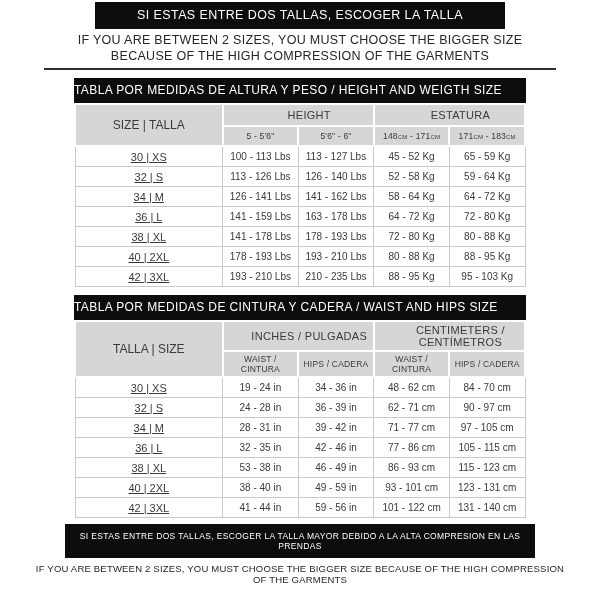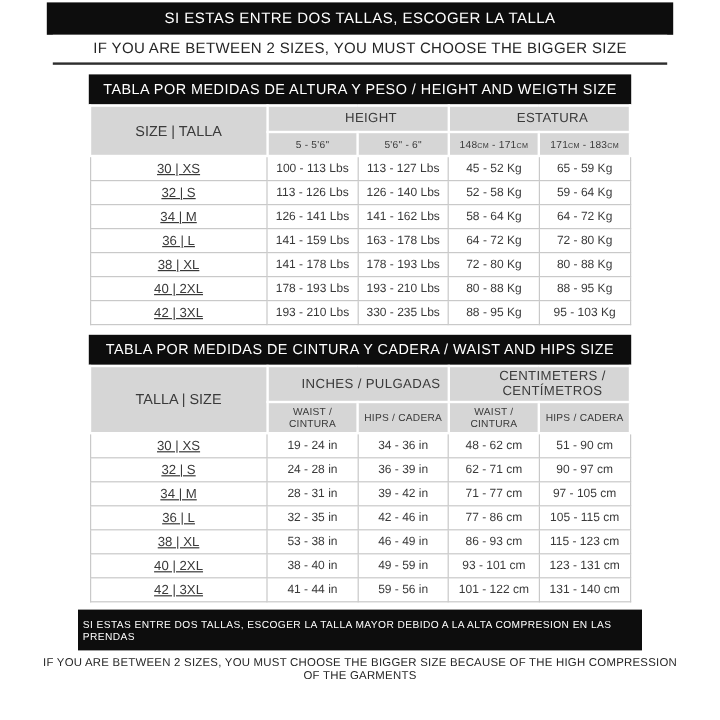--- a/index.html
+++ b/index.html
@@ -1,59 +1,60 @@
 <!DOCTYPE html>
 <html><head>
 <meta charset="utf-8">
 <style>
   html,body{margin:0;padding:0;}
   body{width:600px;height:600px;background:#ffffff;overflow:hidden;
        font-family:"Liberation Sans", sans-serif;}
   .page{width:600px;height:600px;padding-top:2px;box-sizing:border-box;}
 
   
-  .banner-es{width:522px;margin:0 auto;background:#0d0d0d;color:#fff;
+  .banner-es{width:410px;margin:0 auto;background:#0d0d0d;color:#fff;
     text-align:center;font-size:12.5px;line-height:16px;letter-spacing:.4px;
     padding:5px 0 6px;}
   .banner-en{width:512px;margin:0 auto;background:#fff;color:#262626;
     text-align:center;font-size:12.5px;line-height:16px;letter-spacing:.3px;
     padding:3px 0 4px;border-bottom:2px solid #2e2e2e;}
 
   
   .tbl-wrap{width:452px;margin:8px auto 0;}
-  .tbl-title{background:#0d0d0d;color:#fff;text-align:center;font-size:12px;
+  .tbl-title{background:#0d0d0d;color:#fff;text-align:left;font-size:12px;
     letter-spacing:.4px;padding:5px 0 6px;}
   table{width:100%;border-collapse:collapse;table-layout:fixed;}
   col.c0{width:32.8%;} col.cn{width:16.8%;}
   thead th{background:#d6d6d6;border:2px solid #ffffff;color:#3a3a3a;
     font-weight:normal;padding:2px 0;}
   th.size-th{font-size:12px;}
   th.group-th{font-size:11px;letter-spacing:.3px;height:16px;padding-left:22px;}
   th.sub-th{font-size:8.5px;font-variant:small-caps;height:14px;letter-spacing:.2px;}
   tbody td{border:1px solid #c9c9c9;text-align:center;font-size:10px;
     color:#3a3a3a;height:19px;padding:0;}
   tbody td.c-size{font-size:11px;text-decoration:underline;}
 
   
   .bottom-es{width:470px;margin:6px auto 0;background:#0d0d0d;color:#fff;
-    font-size:8.5px;letter-spacing:.35px;padding:7px 4px;
+    text-align:center;font-size:8.5px;letter-spacing:.35px;padding:7px 4px;
     box-sizing:border-box;}
   .bottom-en{width:530px;margin:0 auto;text-align:center;color:#262626;
     font-size:9.5px;letter-spacing:.2px;padding:5px 0 6px;}
 </style>
 </head>
 <body>
 
 <div class="page">
 
   <div class="banner-es">
     <div>SI ESTAS ENTRE DOS TALLAS, ESCOGER LA TALLA</div>
   </div>
   <div class="banner-en">
     <div>IF YOU ARE BETWEEN 2 SIZES, YOU MUST CHOOSE THE BIGGER SIZE</div>
+    <div>BECAUSE OF THE HIGH COMPRESSION OF THE GARMENTS</div>
   </div>
 
   <div class="tbl-wrap">
     <div class="tbl-title">TABLA POR MEDIDAS DE ALTURA Y PESO / HEIGHT AND WEIGTH SIZE</div>
     <table>
       <colgroup>
           <col class="c0">
           <col class="cn">
           <col class="cn">
           <col class="cn">
@@ -111,21 +112,21 @@
           <tr>
             <td class="c-size">40 | 2XL</td>
             <td>178 - 193 Lbs</td>
             <td>193 - 210 Lbs</td>
             <td>80 - 88 Kg</td>
             <td>88 - 95 Kg</td>
           </tr>
           <tr>
             <td class="c-size">42 | 3XL</td>
             <td>193 - 210 Lbs</td>
-            <td>330 - 235 Lbs</td>
+            <td>210 - 235 Lbs</td>
             <td>88 - 95 Kg</td>
             <td>95 - 103 Kg</td>
           </tr>
         </tbody>
     </table>
   </div>
 
   <div class="tbl-wrap">
     <div class="tbl-title">TABLA POR MEDIDAS DE CINTURA Y CADERA / WAIST AND HIPS SIZE</div>
     <table>
@@ -148,21 +149,21 @@
           <th class="sub-th">WAIST / CINTURA</th>
           <th class="sub-th">HIPS / CADERA</th>
         </tr>
       </thead>
       <tbody>
           <tr>
             <td class="c-size">30 | XS</td>
             <td>19 - 24 in</td>
             <td>34 - 36 in</td>
             <td>48 - 62 cm</td>
-            <td>51 - 90 cm</td>
+            <td>84 - 70 cm</td>
           </tr>
           <tr>
             <td class="c-size">32 | S</td>
             <td>24 - 28 in</td>
             <td>36 - 39 in</td>
             <td>62 - 71 cm</td>
             <td>90 - 97 cm</td>
           </tr>
           <tr>
             <td class="c-size">34 | M</td>

